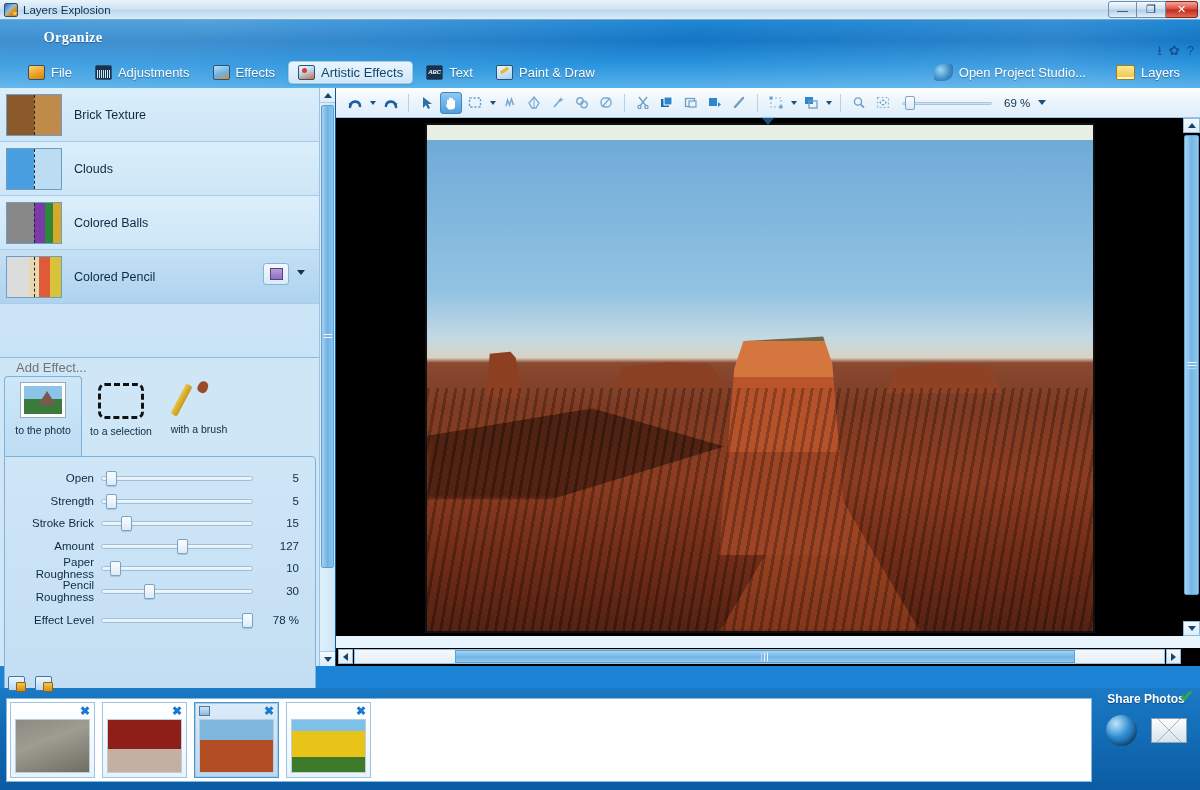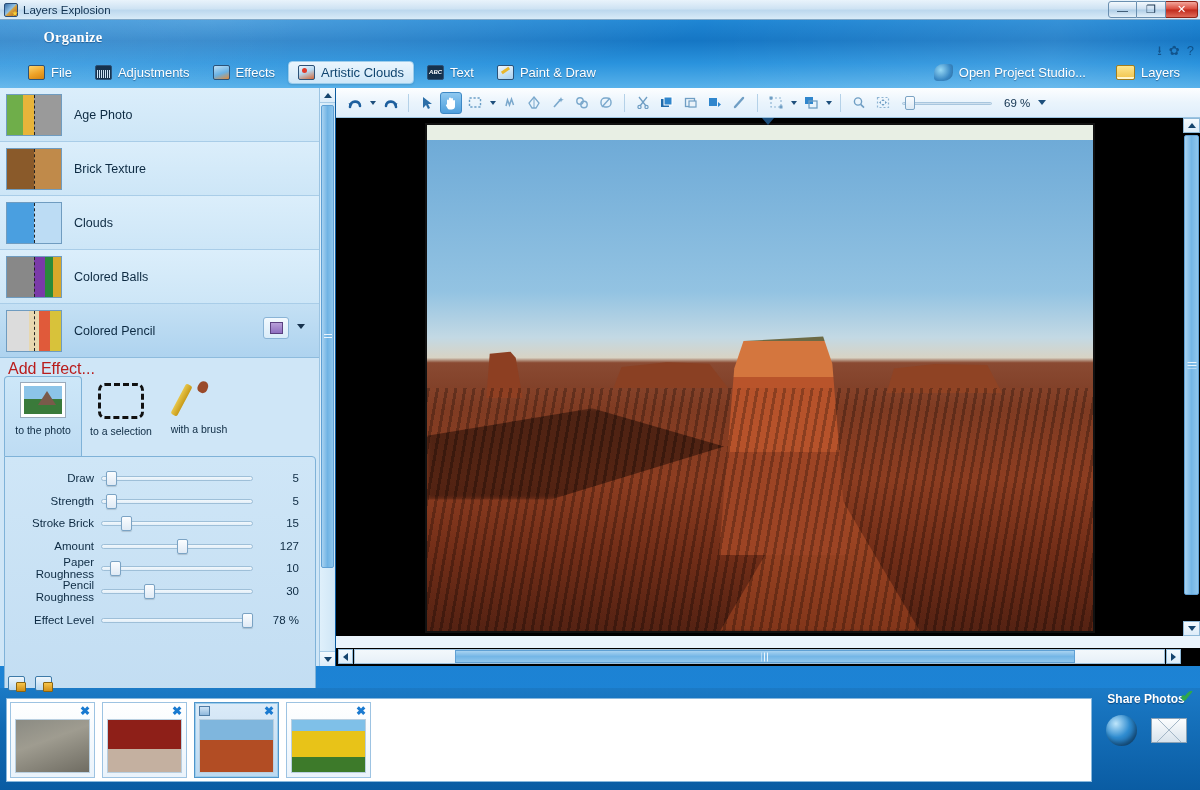--- a/index.html
+++ b/index.html
@@ -156,21 +156,21 @@
   .ps-arrow.top span{border-bottom:5px solid #16456e;}
   .ps-arrow.bot span{border-top:5px solid #16456e;}
   .ps-thumb{
     position:absolute; left:1px; right:1px; top:17px; height:463px;
     background:linear-gradient(90deg,#a8d2f0,#6fb3e4 50%,#8cc4ec);
     border:1px solid #5fa0d4; border-radius:2px;
   }
   .ps-grip{position:absolute;left:50%;top:50%;transform:translate(-50%,-50%);width:8px;height:6px;
     background:repeating-linear-gradient(180deg,#eaf4fc 0 1px,transparent 1px 3px);}
 
-  .addeff-label{ position:absolute; left:8px; top:272px; font-size:16px; color:#b91c1c; }
+  .addeff-label{ position:absolute; left:16px; top:272px; font-size:13px; color:#737373; }
   .addeff-tabs{
     position:absolute; left:4px; top:288px; width:312px; height:80px;
     display:flex; gap:0;
   }
   .ae-tab{ width:78px; display:flex; flex-direction:column; align-items:center; justify-content:flex-start;
     padding-top:5px; font-size:10.5px; color:#0d2a42; position:relative;}
   .ae-tab.sel{ background:linear-gradient(180deg,#cde7f8,#bedcf3); border:1px solid #7fb2d8; border-bottom:none; border-radius:4px 4px 0 0;}
   .ae-photo{width:46px;height:36px;background:#fff;border:1px solid #9ab;padding:3px;}
   .ae-photo i{display:block;width:100%;height:100%;background:linear-gradient(180deg,#8cc4e8 0 45%,#3a7a3a 45% 100%);position:relative;}
   .ae-photo i:after{content:"";position:absolute;left:38%;top:18%;width:0;height:0;border-left:9px solid transparent;border-right:9px solid transparent;border-bottom:14px solid #7a5a4a;}
@@ -383,21 +383,21 @@
       <div class="menu-item">
         <i class="mi-ico ico-adj"></i>
         <span>Adjustments</span>
       </div>
       <div class="menu-item">
         <i class="mi-ico ico-eff"></i>
         <span>Effects</span>
       </div>
       <div class="menu-item active">
         <i class="mi-ico ico-art"></i>
-        <span>Artistic Clouds</span>
+        <span>Artistic Effects</span>
       </div>
       <div class="menu-item">
         <i class="mi-ico ico-text">ABC</i>
         <span>Text</span>
       </div>
       <div class="menu-item">
         <i class="mi-ico ico-paint"></i>
         <span>Paint &amp; Draw</span>
       </div>
     </div>
@@ -410,24 +410,20 @@
       <div class="menu-item">
         <i class="ico-layers"></i>
         <span>Layers</span>
       </div>
     </div>
   </div>
 
   <div class="leftpanel">
 
     <div class="eff-list">
-      <div class="eff-row">
-        <div class="eff-thumb t-age"></div>
-        <div class="eff-name">Age Photo</div>
-      </div>
       <div class="eff-row">
         <div class="eff-thumb t-brick"></div>
         <div class="eff-name">Brick Texture</div>
       </div>
       <div class="eff-row">
         <div class="eff-thumb t-clouds"></div>
         <div class="eff-name">Clouds</div>
       </div>
       <div class="eff-row">
         <div class="eff-thumb t-balls"></div>
@@ -460,21 +456,21 @@
         <div class="ae-brush">
             <i></i>
             <b></b>
           </div>
         <span style="margin-top:4px">with a brush</span>
       </div>
     </div>
 
     <div class="sliders">
       <div class="srow">
-        <div class="slabel">Draw</div>
+        <div class="slabel">Open</div>
         <div class="strack">
             <div class="bar"></div>
             <div class="knob" style="left:3%"></div>
           </div>
         <div class="sval">5</div>
       </div>
       <div class="srow">
         <div class="slabel">Strength</div>
         <div class="strack">
             <div class="bar"></div>

